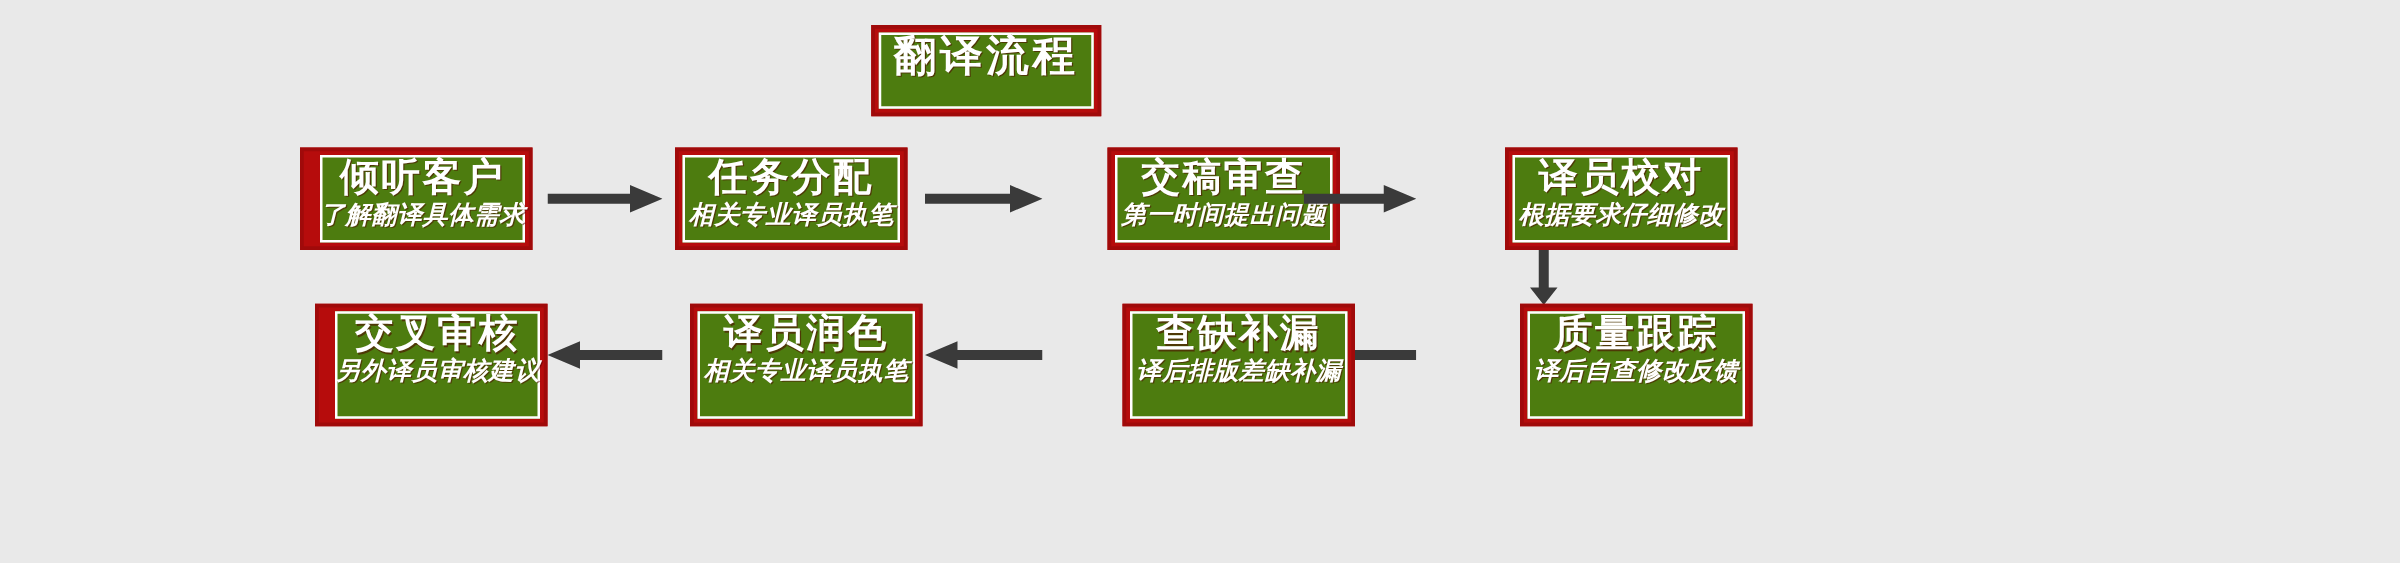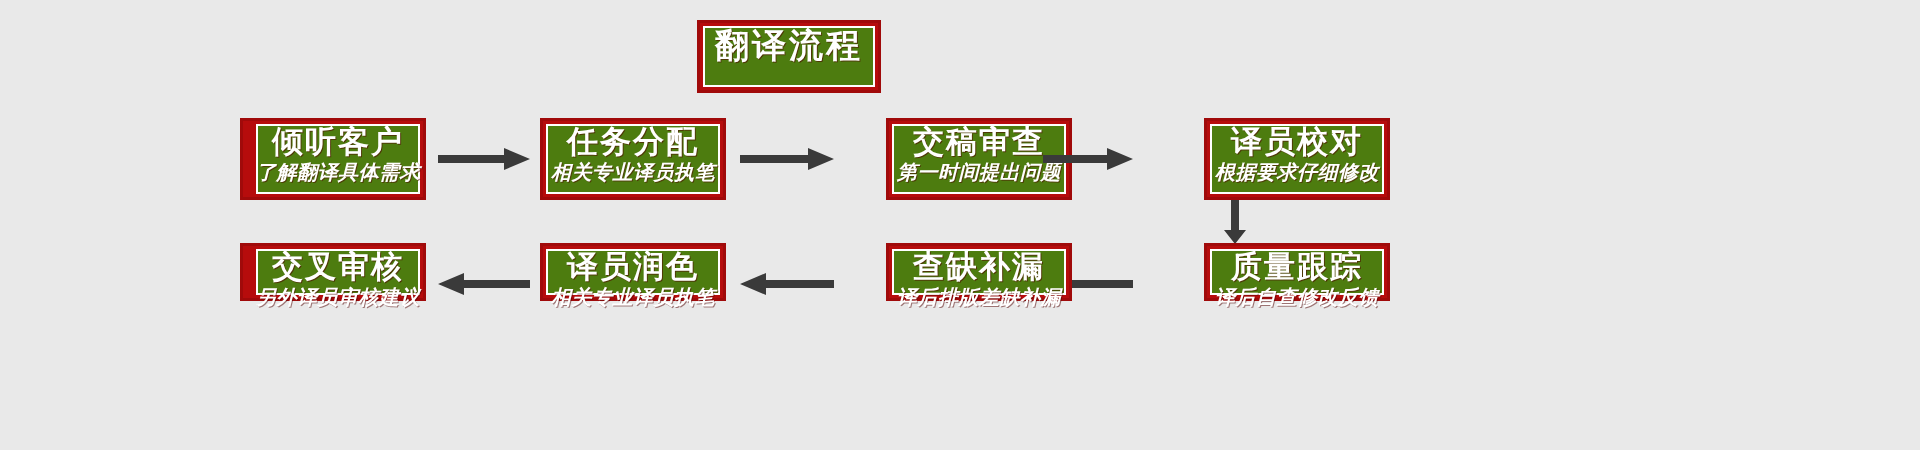--- a/index.html
+++ b/index.html
@@ -73,21 +73,21 @@
     width: 184px;
     height: 73px;
   }
   .banner .title {
     font-size: 34px;
     letter-spacing: 3px;
   }
 
   
   .n-r1 { top: 118px; height: 82px; }
-  .n-r2 { top: 243px; height: 58px; }
+  .n-r2 { top: 243px; height: 98px; margin-left: 12px; }
   .col1 { left: 240px; width: 186px; padding-left: 13px; }
   .col2 { left: 540px; width: 186px; }
   .col3 { left: 886px; width: 186px; }
   .col4 { left: 1204px; width: 186px; }
 
   
   .arrow-h {
     position: absolute;
     height: 26px;
     display: flex;

